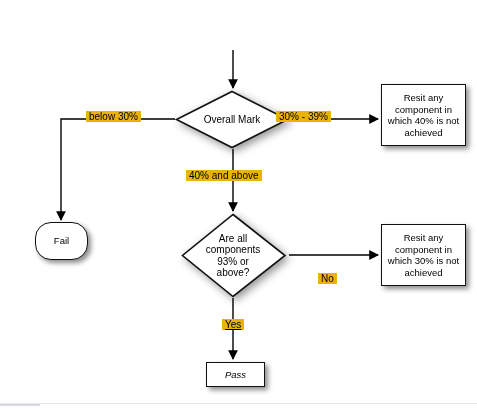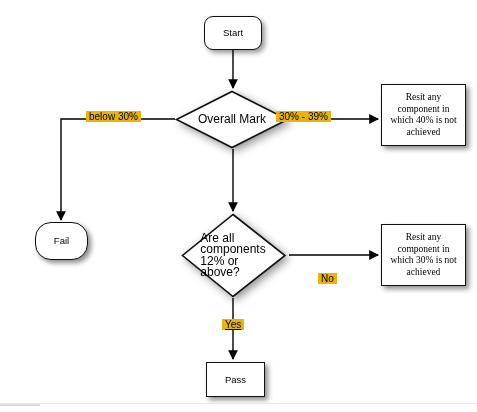--- a/index.html
+++ b/index.html
@@ -59,39 +59,38 @@
   }
   .diamond-label {
     position: absolute;
     left: 0;
     top: 0;
     width: 100%;
     height: 100%;
     display: flex;
     align-items: center;
     justify-content: center;
-    text-align: left;
-    font-size: 12px;
+    text-align: center;
+    font-size: 10px;
     line-height: 11.5px;
     color: #000000;
     white-space: pre-line;
   }
 
   .edge-label {
     position: absolute;
     font-size: 10px;
     color: #000000;
     white-space: nowrap;
     background: #eab308;
     padding: 0 3px;
   }
 
   .boxtext {
     white-space: pre-line;
-    font-family: Liberation Serif, serif;
   }
 
   #bottom-rule {
     position: absolute;
     left: 0;
     top: 403px;
     width: 477px;
     height: 1px;
     background: #e7e7ec;
   }
@@ -122,23 +121,20 @@
 
     <path d="M 289 119 L 378 119" stroke="#000000" stroke-width="1.4" fill="none" marker-end="url(#arrow)"></path>
 
     <path d="M 233 149 L 233 211" stroke="#000000" stroke-width="1.4" fill="none" marker-end="url(#arrow)"></path>
 
     <path d="M 289 255 L 378 255" stroke="#000000" stroke-width="1.4" fill="none" marker-end="url(#arrow)"></path>
 
     <path d="M 233 298 L 233 359" stroke="#000000" stroke-width="1.4" fill="none" marker-end="url(#arrow)"></path>
   </svg>
 
-  <div class="node rounded" style="left:204px; top:16px; width:58px; height:34px;">
-    <span>Start</span>
-  </div>
 
   <div class="diamond-wrap" style="left:175px; top:90px; width:114px; height:59px;">
     <svg width="114" height="59" viewBox="0 0 114 59" xmlns="http://www.w3.org/2000/svg">
       <polygon points="57,1.5 112.5,29.5 57,57.5 1.5,29.5" fill="#ffffff" stroke="#111111" stroke-width="1.6" style="filter: drop-shadow(3px 3px 4px rgba(0,0,0,0.42));"></polygon>
     </svg>
     <div class="diamond-label">Overall Mark</div>
   </div>
 
   <div class="node rect" style="left:35px; top:222px; width:53px; height:38px;border-radius:16px;">
     <span>Fail</span>
@@ -150,39 +146,40 @@
 which 40% is not
 achieved</span>
   </div>
 
   <div class="diamond-wrap" style="left:181px; top:213px; width:104px; height:85px;">
     <svg width="110" height="85" viewBox="0 0 110 85" xmlns="http://www.w3.org/2000/svg">
       <polygon points="52,1.5 104,42.5 52,83.5 1.5,42.5" fill="#ffffff" stroke="#111111" stroke-width="1.6" style="filter: drop-shadow(3px 3px 4px rgba(0,0,0,0.42));"></polygon>
     </svg>
     <div class="diamond-label" style="width:104px;">Are all
 components
-12% or
+93% or
 above?</div>
   </div>
 
   <div class="node rect" style="left:381px; top:224px; width:85px; height:62px;">
     <span class="boxtext">Resit any
 component in
 which 30% is not
 achieved</span>
   </div>
 
-  <div class="node rect" style="left:206px; top:362px; width:59px; height:35px;">
+  <div class="node rect" style="left:206px; top:362px; width:59px; height:25px;font-style:italic;">
     <span>Pass</span>
   </div>
 
   <div class="edge-label" style="left:86px; top:111px;">below 30%</div>
 
   <div class="edge-label" style="left:276px; top:111px;">30% - 39%</div>
 
+  <div class="edge-label" style="left:186px; top:170px;">40% and above</div>
 
   <div class="edge-label" style="left:318px; top:248px;margin-top:25px;">No</div>
 
   <div class="edge-label" style="left:222px; top:319px;text-decoration:underline;">Yes</div>
 
   <div id="bottom-rule"></div>
   <div id="bottom-rule2"></div>
 
 </div>
 

